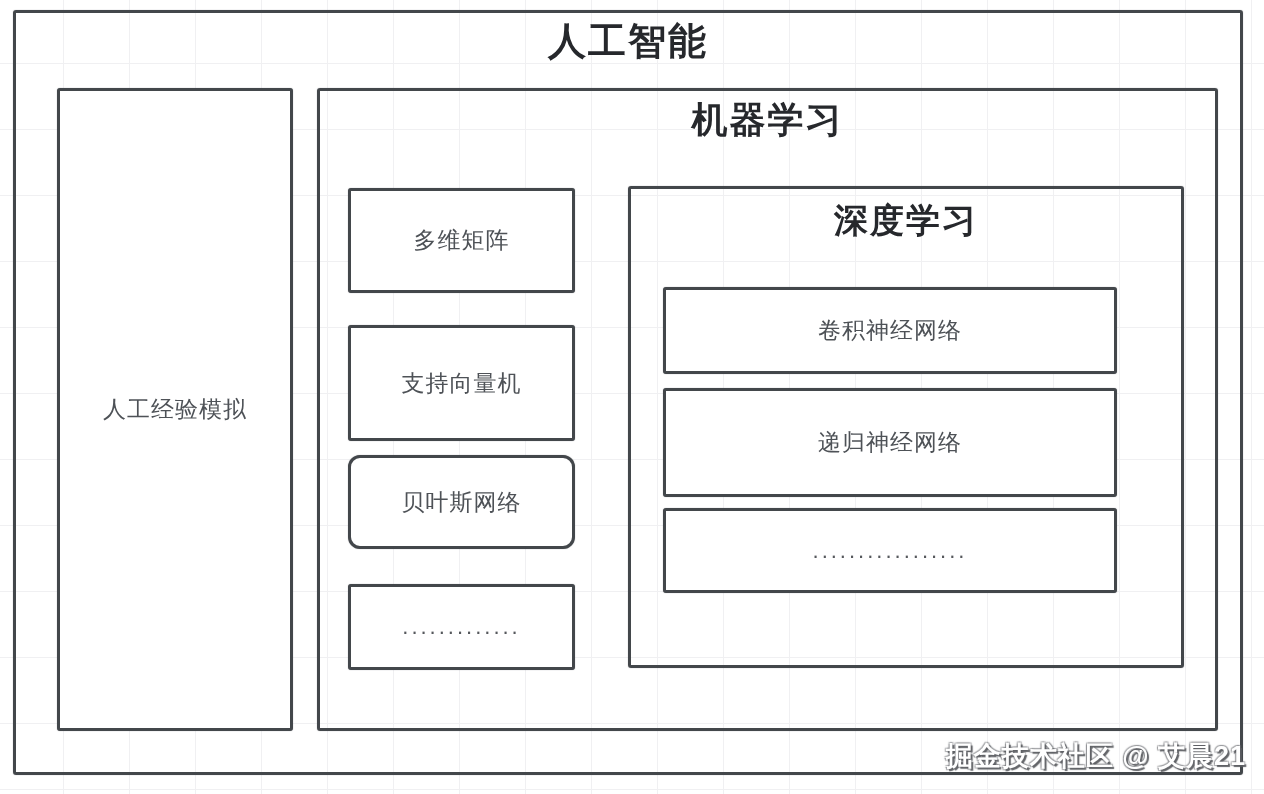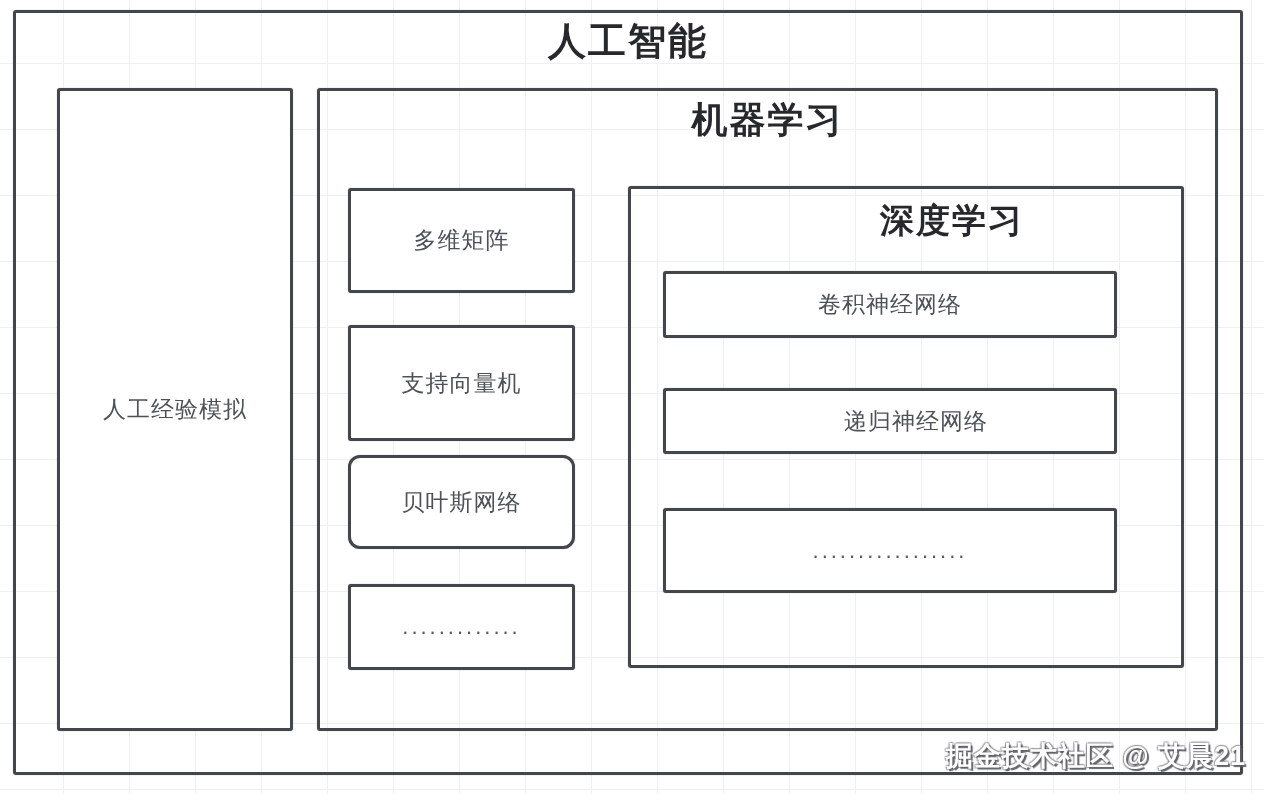--- a/index.html
+++ b/index.html
@@ -32,21 +32,21 @@
   .title {
     position: absolute;
     text-align: center;
     font-weight: bold;
     color: #26282c;
     letter-spacing: 2px;
     white-space: nowrap;
   }
   .ai-title   { left: 13px;  top: 16px;  width: 1230px; font-size: 38px; }
   .ml-title   { left: 317px; top: 96px;  width: 901px;  font-size: 36px; }
-  .dl-title   { left: 628px; top: 198px; width: 556px;  font-size: 34px; padding-left: 46px; }
+  .dl-title   { left: 628px; top: 198px; width: 556px;  font-size: 34px; }
 
   .label {
     position: absolute;
     display: flex;
     align-items: center;
     justify-content: center;
     color: #4e5257;
     font-size: 23px;
     letter-spacing: 1px;
     text-align: right;
@@ -56,22 +56,22 @@
   .ml-box      { left: 317px; top: 88px;  width: 901px;  height: 643px; background: transparent; }
   .dl-box      { left: 628px; top: 186px; width: 556px;  height: 482px; background: transparent; }
 
   .ml-item     { left: 348px; width: 227px; }
   .ml-item-0   { top: 188px; height: 105px; }
   .ml-item-1   { top: 325px; height: 116px;  }
   .ml-item-2   { top: 455px; height: 94px; border-radius: 12px;  }
   .ml-item-3   { top: 584px; height: 86px;  }
 
   .dl-item     { left: 663px; width: 454px; }
-  .dl-item-0   { top: 271px; height: 67px; font-family: Liberation Serif, serif; }
-  .dl-item-1   { top: 388px; height: 66px; padding-left: 26px; }
+  .dl-item-0   { top: 287px; height: 87px; font-family: Liberation Serif, serif; }
+  .dl-item-1   { top: 388px; height: 109px; }
   .dl-item-2   { top: 508px; height: 85px; }
 
   .dots { letter-spacing: 3px; font-size: 22px; color: #55585c; }
 
   .watermark {
     position: absolute;
     right: 18px;
     top: 738px;
     font-size: 27px;
     letter-spacing: 1px;

